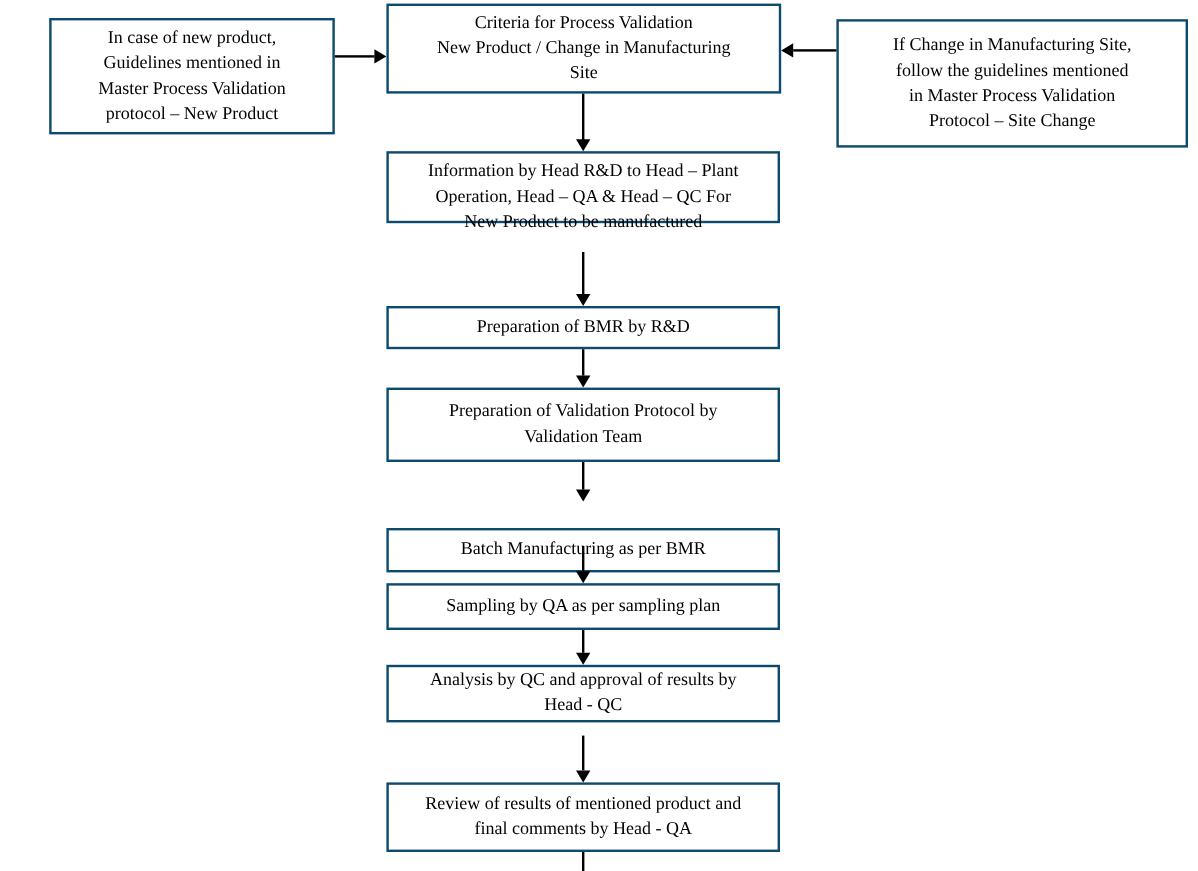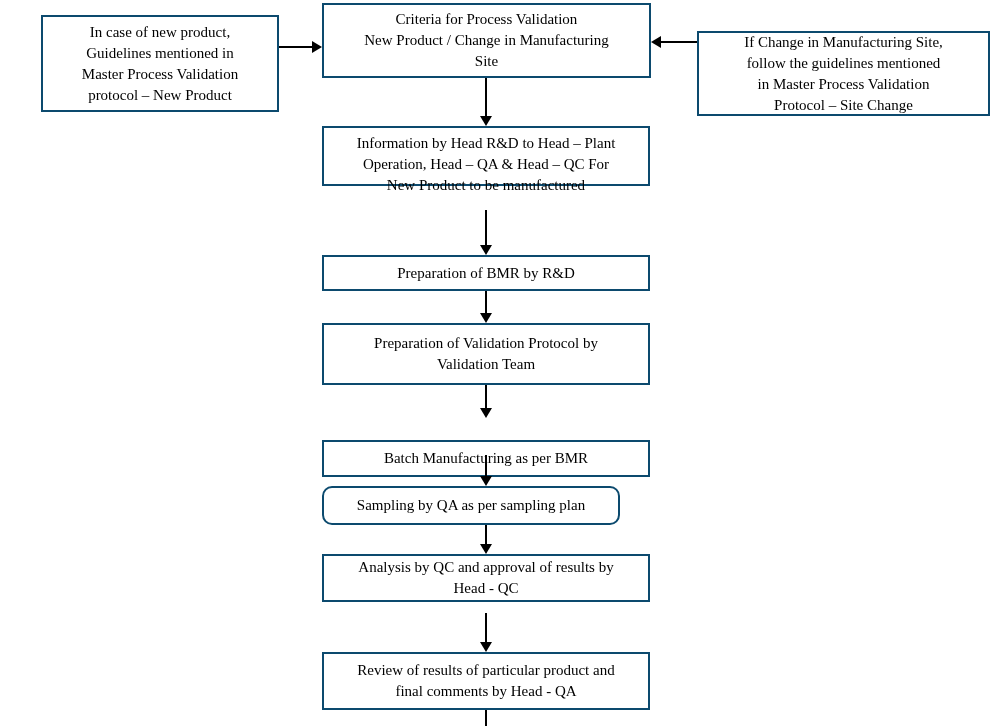--- a/index.html
+++ b/index.html
@@ -24,26 +24,26 @@
     text-align: center;
     white-space: pre-line;
     line-height: 1.4;
     padding: 2px 17px;
   }
   .node.top-align { align-items: flex-start; padding-top: 5px; }
 
   
   .n-left      { left: 41px;  top: 15px;  width: 238px; height: 97px;  }
   .n-criteria  { left: 322px; top: 3px;   width: 329px; height: 75px;  }
-  .n-right     { left: 697px; top: 31px;  width: 293px; height: 85px; font-family: Liberation Serif, serif; }
+  .n-right     { left: 697px; top: 16px;  width: 293px; height: 107px; font-family: Liberation Serif, serif; }
   .n-info      { left: 322px; top: 126px; width: 328px; height: 60px;  }
   .n-bmr       { left: 322px; top: 255px; width: 328px; height: 36px;  }
   .n-protocol  { left: 322px; top: 323px; width: 328px; height: 62px;  }
   .n-batch     { left: 322px; top: 440px; width: 328px; height: 37px;  }
-  .n-sampling  { left: 322px; top: 486px; width: 298px; height: 39px; border-radius: 10px;  }
+  .n-sampling  { left: 322px; top: 486px; width: 328px; height: 39px;  }
   .n-analysis  { left: 322px; top: 554px; width: 328px; height: 48px;  }
   .n-review    { left: 322px; top: 652px; width: 328px; height: 58px;  }
 
   
   .vline { position: absolute; width: 2px; background: #000000; left: 485px; }
   .hline { position: absolute; height: 2px; background: #000000; }
   .head-down {
     position: absolute; width: 0; height: 0; left: 480px;
     border-left: 6px solid transparent;
     border-right: 6px solid transparent;
@@ -96,21 +96,21 @@
   <div class="node n-info top-align">Information by Head R&amp;D to Head – Plant
 Operation, Head – QA &amp; Head – QC For
 New Product to be manufactured</div>
   <div class="node n-protocol">Preparation of Validation Protocol by
 Validation Team</div>
   <div class="node n-bmr">Preparation of BMR by R&amp;D</div>
   <div class="node n-batch">Batch Manufacturing as per BMR</div>
   <div class="node n-sampling">Sampling by QA as per sampling plan</div>
   <div class="node n-analysis">Analysis by QC and approval of results by
 Head - QC</div>
-  <div class="node n-review">Review of results of particular product and
+  <div class="node n-review">Review of results of mentioned product and
 final comments by Head - QA</div>
 
   <div>
     <div class="hline hl-line"></div>
     <div class="head-right hl-head"></div>
   </div>
   <div>
     <div class="hline hr-line"></div>
     <div class="head-left hr-head"></div>
   </div>

